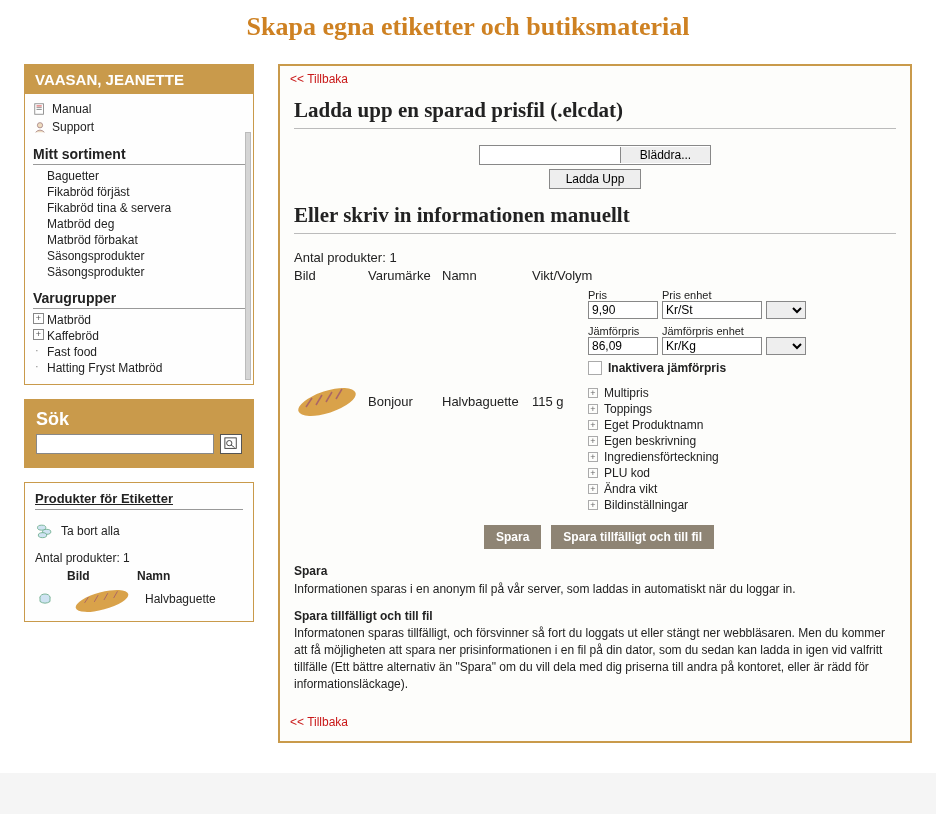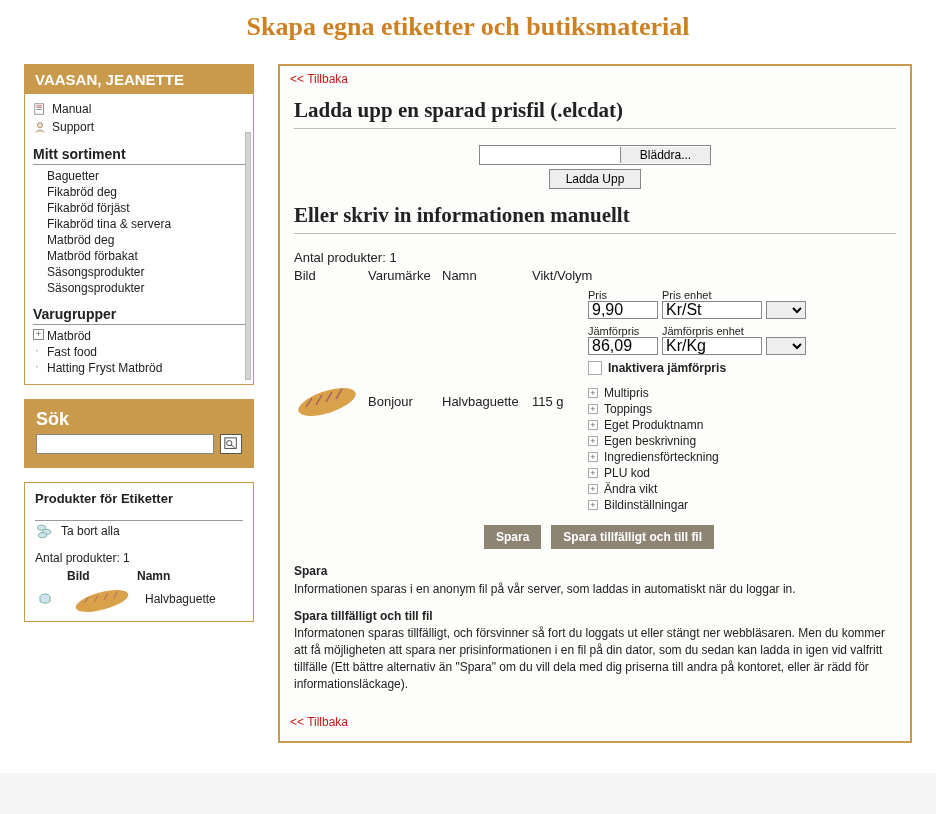--- a/index.html
+++ b/index.html
@@ -23,21 +23,21 @@
 
   
   .search-panel { background: #c99a4b; padding: 10px 12px 14px; }
   .search-label { color: #fff; font-size: 18px; font-weight: bold; margin-bottom: 4px; display: block; }
   .search-row { display: flex; align-items: center; gap: 6px; }
   .search-input { flex: 1; height: 20px; border: 1px solid #888; padding: 1px 4px; font-size: 12px; }
   .search-button { width: 22px; height: 20px; border: 1px solid #555; background: #fff; display: inline-flex; align-items: center; justify-content: center; cursor: pointer; }
   .search-button svg { width: 14px; height: 14px; }
 
   .etikett-body { padding: 8px 10px; }
-  .etikett-title { font-weight: bold; font-size: 13px; border-bottom: 1px solid #999; padding-bottom: 14px; margin-bottom: 0; }
+  .etikett-title { font-weight: bold; font-size: 13px; border-bottom: 1px solid #999; padding-bottom: 3px; margin-bottom: 11px; text-decoration: underline; }
   .etikett-count { font-size: 12px; margin: 10px 0 4px; }
   .etikett-head { display: grid; grid-template-columns: 32px 70px auto; font-size: 12px; font-weight: bold; padding-bottom: 2px; }
   .etikett-row { display: grid; grid-template-columns: 32px 70px auto; align-items: center; gap: 4px; font-size: 12px; }
   .cup-icon { width: 20px; height: 20px; }
   .baguette-small { width: 62px; height: 28px; }
   .remove-all { display: flex; align-items: center; gap: 6px; font-size: 12px; }
 
   
   .main { flex: 1; border: 2px solid #c99a4b; background: #fdfdfb; padding-bottom: 12px; }
   .back-link { color: #c91818; font-size: 12px; padding: 6px 10px 0 10px; cursor: pointer; }
@@ -48,21 +48,21 @@
   .file-input-text { width: 140px; height: 18px; border: none; padding: 1px 4px; font-size: 12px; }
   .file-browse { font-size: 12px; width: 90px; padding: 1px 6px; border: 1px solid #888; border-width: 0 0 0 1px; background: #eee; cursor: pointer; }
   .upload-btn { margin-top: 4px; font-size: 12px; padding: 2px 16px; border: 1px solid #888; background: #eee; cursor: pointer; }
   .count-line { font-size: 13px; margin-bottom: 3px; }
   .prod-head { display: grid; grid-template-columns: 74px 74px 90px 56px 1fr; font-size: 13px; padding-bottom: 6px; }
   .prod-row { display: grid; grid-template-columns: 74px 74px 90px 56px 1fr; font-size: 13px; align-items: center; }
   .baguette-large { width: 66px; height: 40px; }
   .field-block { display: flex; flex-direction: column; gap: 6px; font-size: 12px; }
   .field-pair { display: grid; grid-template-columns: 70px 100px 42px; gap: 4px; align-items: start; }
   .field-label { font-size: 11px; }
-  .field-input { width: 100%; border: 1px solid #888; height: 18px; font-size: 16px; padding: 1px 3px; }
+  .field-input { width: 100%; border: 1px solid #888; height: 18px; font-size: 12px; padding: 1px 3px; }
   .select-small { width: 40px; height: 18px; border: 1px solid #888; background: #eee; font-size: 12px; }
   .chk-row { display: flex; align-items: center; gap: 6px; font-size: 12px; font-weight: bold; }
   .chk-box { width: 14px; height: 14px; border: 1px solid #aaa; background: #fff; }
   .expand-list { margin-top: 4px; }
   .expand-item { display: flex; align-items: center; gap: 6px; font-size: 12px; padding: 1px 0; }
   .exp-plus { width: 10px; height: 10px; border: 1px solid #aaa; display: inline-flex; justify-content: center; align-items: center; font-size: 9px; color: #666; line-height: 1; }
   .btn-row { display: flex; gap: 10px; justify-content: flex-start; margin: 12px 0 14px 190px; }
   .act-btn { background: #8e8474; color: #fff; border: none; font-size: 12px; font-weight: bold; padding: 5px 12px; cursor: pointer; }
   .desc-block { font-size: 12px; margin-bottom: 10px; line-height: 1.4; }
   .desc-head { font-weight: bold; margin-bottom: 1px; }
@@ -99,32 +99,32 @@
                   <circle cx="8" cy="6" r="3" fill="#eedcbf" stroke="#a88"></circle>
                   <path d="M3 14 q5 -5 10 0" fill="#eedcbf" stroke="#a88"></path>
                 </svg>
             </span>
             <span>Support</span>
           </a>
 
           <div class="section-title">Mitt sortiment</div>
           <div id="sortiment-list">
               <div class="tree-item">Baguetter</div>
-              <div class="tree-item">Fikabröd deg</div>
               <div class="tree-item">Fikabröd förjäst</div>
               <div class="tree-item">Fikabröd tina &amp; servera</div>
               <div class="tree-item">Matbröd deg</div>
               <div class="tree-item">Matbröd förbakat</div>
               <div class="tree-item">Säsongsprodukter</div>
               <div class="tree-item">Säsongsprodukter</div>
             </div>
 
           <div class="section-title">Varugrupper</div>
           <div id="varugrupper-list">
               <div class="tree-item plus">Matbröd</div>
+              <div class="tree-item plus">Kaffebröd</div>
               <div class="tree-item dash">Fast food</div>
               <div class="tree-item dash">Hatting Fryst Matbröd</div>
             </div>
         </div>
       </div>
 
       <div class="search-panel">
         <span class="search-label">Sök</span>
         <div class="search-row">
           <input class="search-input" placeholder="" style="">

